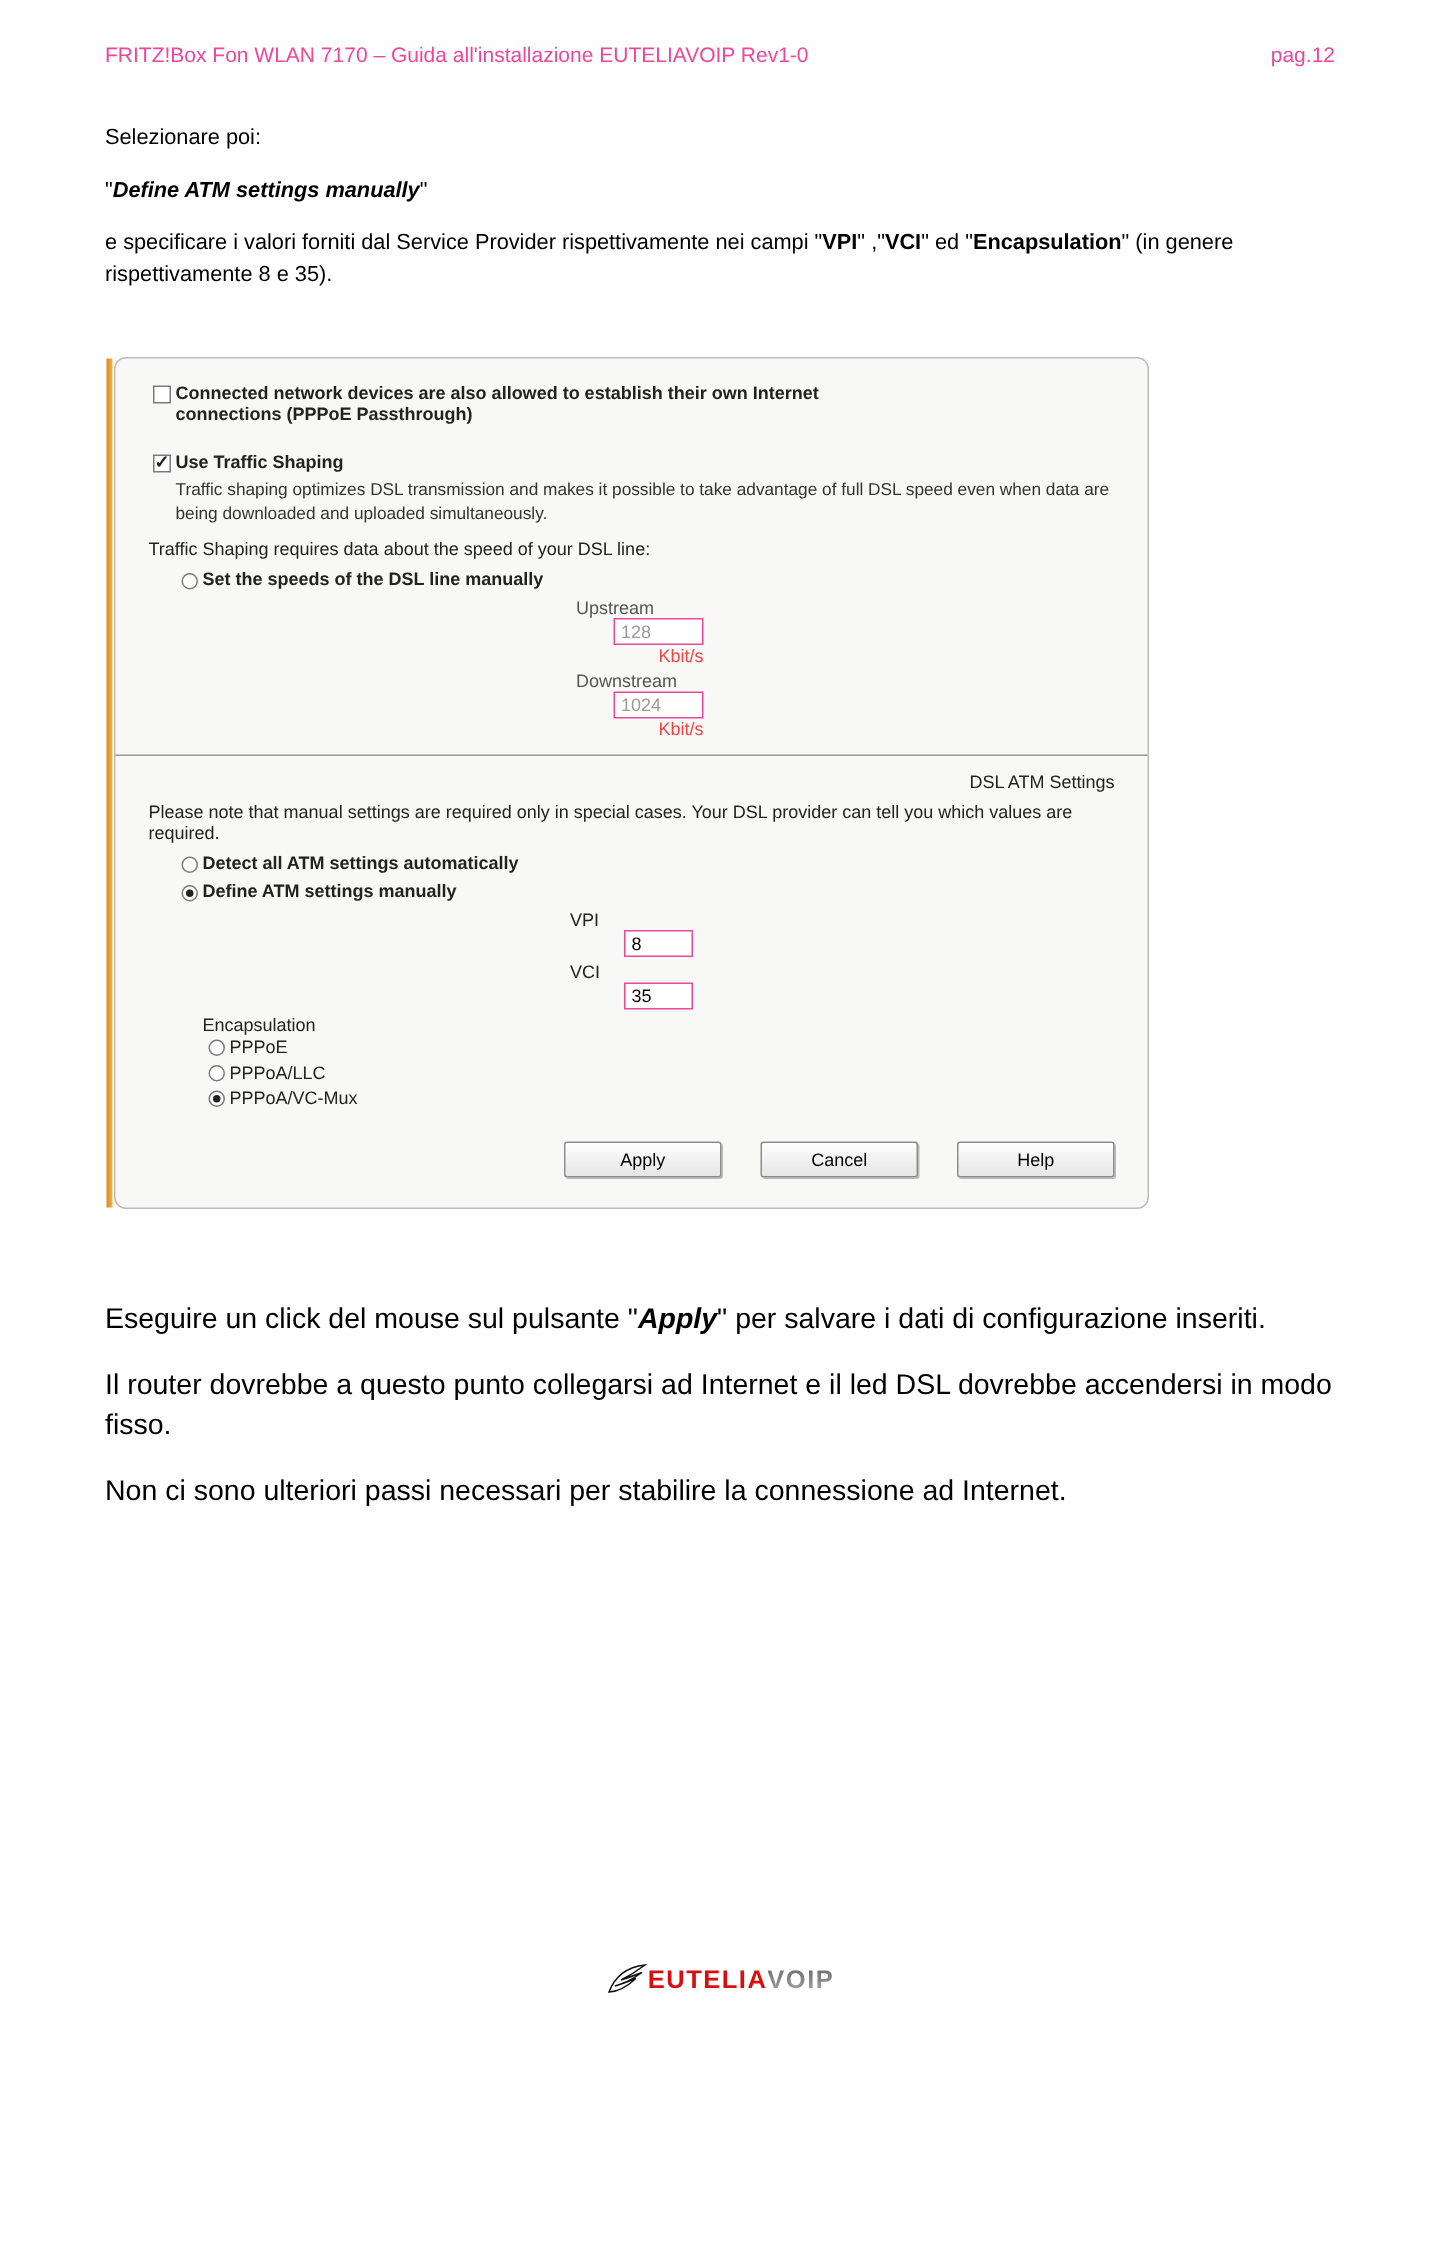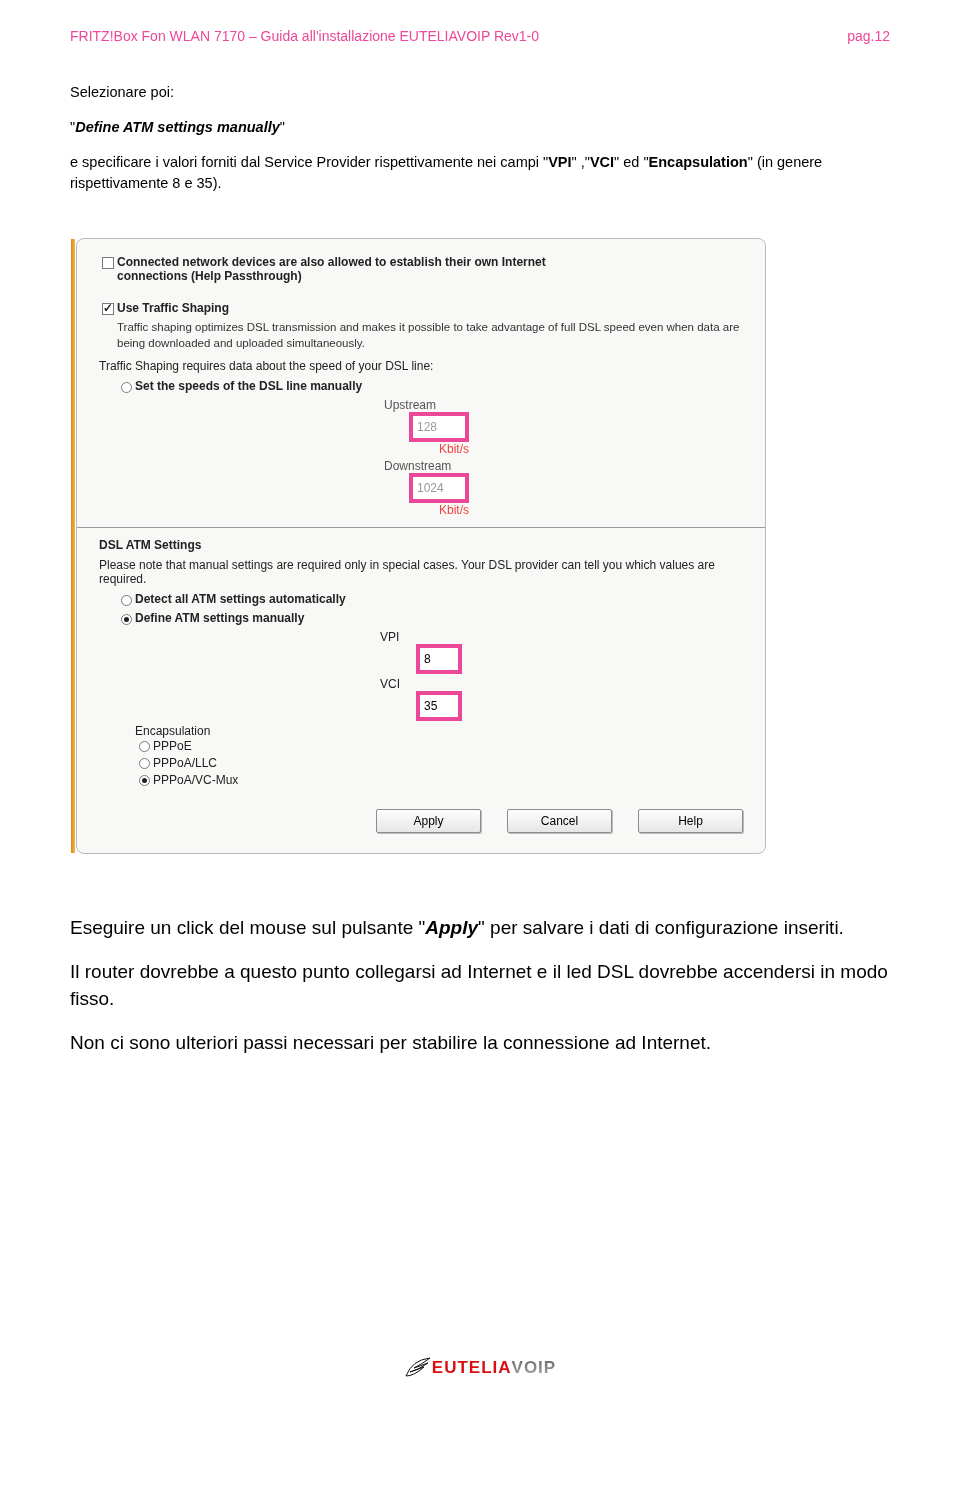--- a/index.html
+++ b/index.html
@@ -25,25 +25,25 @@
   .cbox { width:12px; height:12px; border:1px solid #7a7a7a; background:#fff; display:inline-block; position:relative; }
   .cbox.checked::after { content:"✓"; position:absolute; top:-3px; left:0; font-size:12px; font-weight:bold; color:#222; }
   .rbox { width:11px; height:11px; border:1px solid #7a7a7a; border-radius:50%; background:#fff; display:inline-block; position:relative; }
   .rbox.sel::after { content:""; position:absolute; top:2px; left:2px; width:5px; height:5px; border-radius:50%; background:#222; }
   .panel .label { flex: 1 1 auto; font-weight: bold; }
   .panel .sub { color: #333; font-size: 11.5px; line-height: 1.35; margin-left: 18px; margin-bottom: 6px; }
   .panel .note { color: #222; margin: 8px 0 6px 0; font-size: 12px; }
   .panel .indent1 { margin-left: 18px; }
   .panel .kv { display:flex; align-items:center; margin:3px 0 3px 36px;flex-direction:column; }
   .panel .kv .k { width: 110px; color:#555; }
-  .panel .kv input { width:60px; height:30px; padding:1px 4px; font-size:12px; border:4px solid #ec4899; background:#fff; }
+  .panel .kv input { width:60px; height:18px; padding:1px 4px; font-size:12px; border:1px solid #ec4899; background:#fff; }
   .panel .kv input.dis { color:#9a9a9a; background:#fff; }
   .panel .kv .u { margin-left: 30px; color:#ef4444; }
   .panel hr { border:0; border-top:1px solid #999; margin:10px -22px 10px -22px; }
-  .panel .section-title { font-weight:bold; margin:6px 0 6px 0; }
+  .panel .section-title { font-weight:normal; margin:6px 0 6px 0;text-align:right; }
   .panel .atm .kv { margin-left: 36px; }
   .panel .atm .kv .k { width:118px; color:#222; }
   .panel .atm .kv input.small { width:46px; }
   .panel .btnbar { display:flex; justify-content:flex-end; gap:26px; margin-top:22px; }
   .panel .btn {
     width:105px; height:24px; border:1px solid #8c8c8c; background:linear-gradient(#fefefe,#e6e6e6);
     font-size:12px; color:#000; text-align:center; line-height:22px; border-radius:2px; cursor:pointer;
     box-shadow: 1px 1px 0 #bbb;
   }
   .after-text { margin-top: 60px; font-size: 19px; line-height: 1.45; }
@@ -76,21 +76,21 @@
   </div>
 
   <div class="screenshot-wrap">
     <div class="panel">
       <div class="row">
         <span class="cb">
             <span class="cbox"></span>
           </span>
         <span class="label">
           <span>Connected network devices are also allowed to establish their own Internet</span><br>
-          <span>connections (Help Passthrough)</span>
+          <span>connections (PPPoE Passthrough)</span>
         </span>
       </div>
 
       <div style="height:10px"></div>
 
       <div class="row">
         <span class="cb">
             <span class="cbox checked"></span>
           </span>
         <span class="label">Use Traffic Shaping</span>

